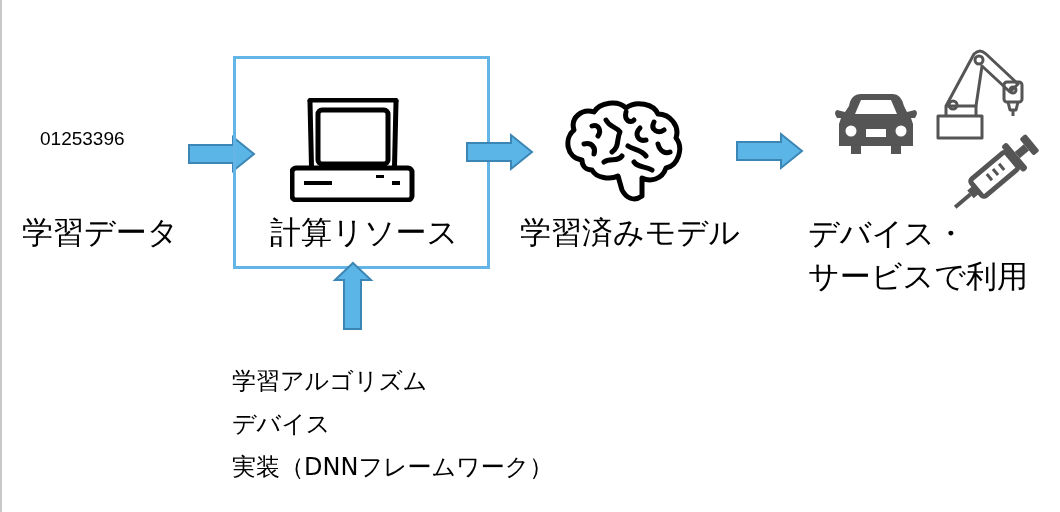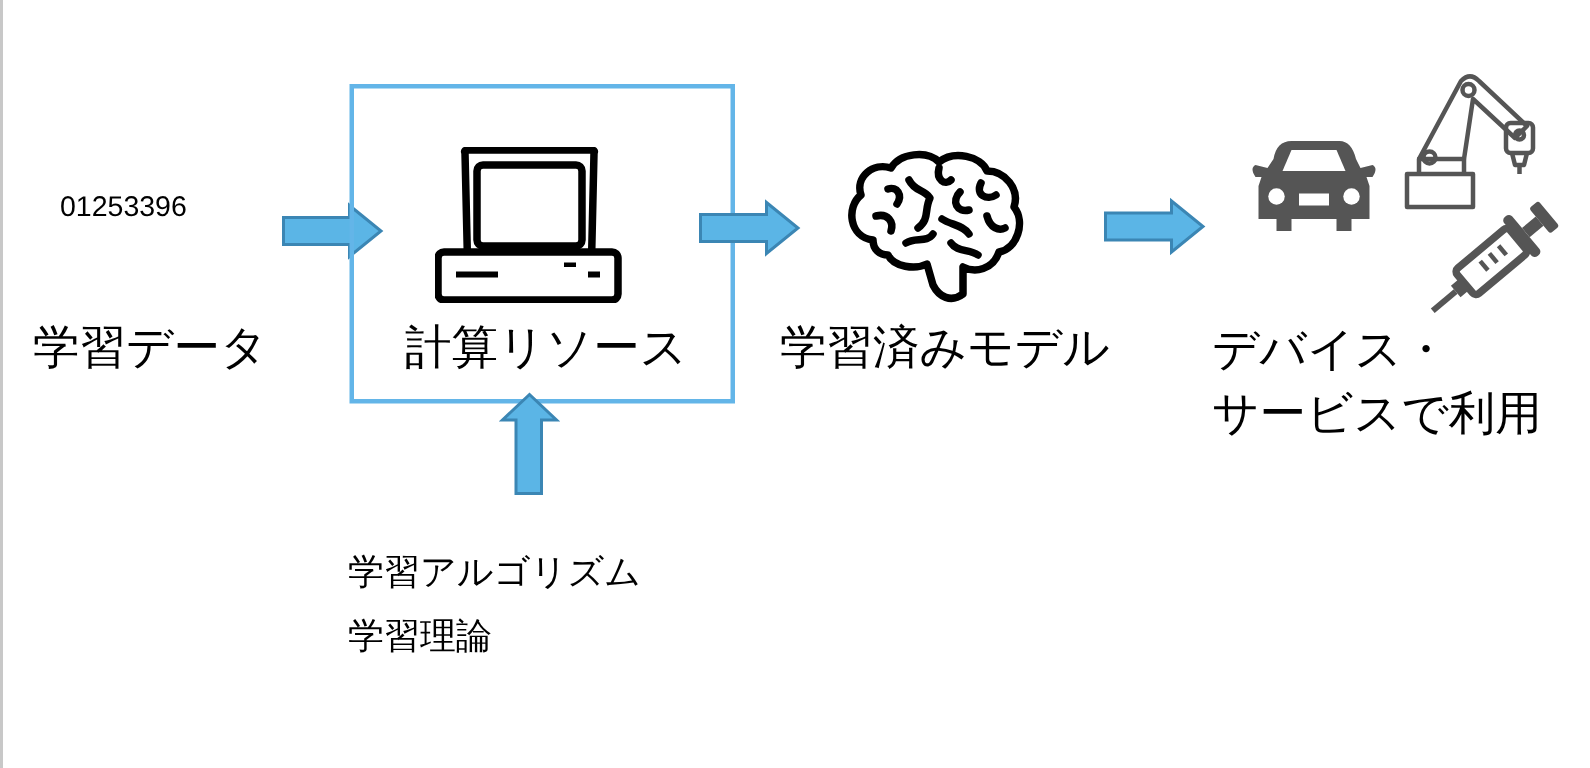--- a/index.html
+++ b/index.html
@@ -108,14 +108,15 @@
   <div>デバイス・</div>
   <div>サービスで利用</div>
 </div>
 
 <svg class="arrow" style="left:333px; top:262px;" width="42" height="70" viewBox="0 0 42 70">
   <polygon points="20,1 38,18 28,18 28,67 11,67 11,18 2,18" fill="#5bb5e6" stroke="#3b86b4" stroke-width="2"></polygon>
 </svg>
 
 <div class="abs bottom-text">
   <div>学習アルゴリズム</div>
-  <div>学習理論</div>
+  <div>デバイス</div>
+  <div>実装（DNNフレームワーク）</div>
 </div>
 
 </body></html>

